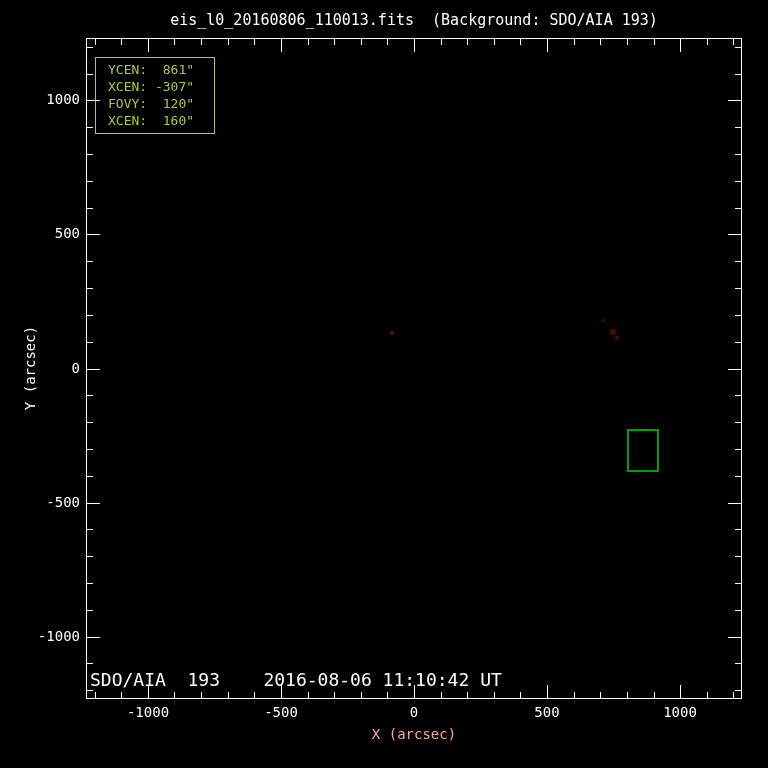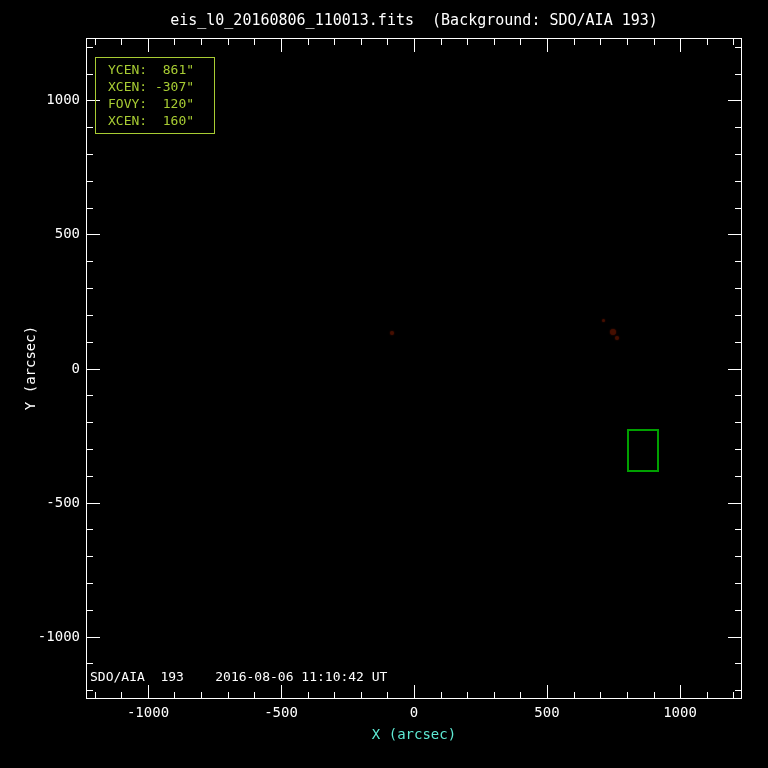--- a/index.html
+++ b/index.html
@@ -20,39 +20,39 @@
   .xtick-label {
     position:absolute; color:#fff; font-size:14px; white-space:pre;
     transform:translateX(-50%); top:704px;
   }
   .ytick-label {
     position:absolute; color:#fff; font-size:14px; white-space:pre;
     width:70px; text-align:right; left:10px;
   }
   .xaxis-title {
     position:absolute; left:414px; top:726px; transform:translateX(-50%);
-    color:#5eead4; font-size:14px; white-space:pre;
+    color:#fca5a5; font-size:14px; white-space:pre;
   }
   .yaxis-title {
     position:absolute; left:30px; top:368px;
     transform:translate(-50%,-50%) rotate(-90deg);
     color:#fff; font-size:14px; white-space:pre;
   }
   .info-box {
     position:absolute; left:95px; top:57px; width:120px;
     border:1px solid #a8cc33; box-sizing:border-box;
     padding:3px 0 4px 12px; color:#a8cc33; font-size:13px;
   }
   .info-row { line-height:17px; white-space:pre; }
   .info-label { display:inline-block; width:5ch; }
   .info-value { display:inline-block; width:6ch; text-align:right; }
   .fov-rect { position:absolute; border:2px solid #00a000; box-sizing:border-box; }
   .footer-label {
     position:absolute; left:90px; top:669px; color:#fff;
-    font-size:13px; white-space:pre;
+    font-size:18px; white-space:pre;
   }
   .speck { position:absolute; border-radius:50%; opacity:0.85; }
 </style>
 </head>
 <body>
 
 <div class="window" style="background: rgb(0, 0, 0);">
 
   <div class="plot-title">eis_l0_20160806_110013.fits  (Background: SDO/AIA 193)</div>
 

